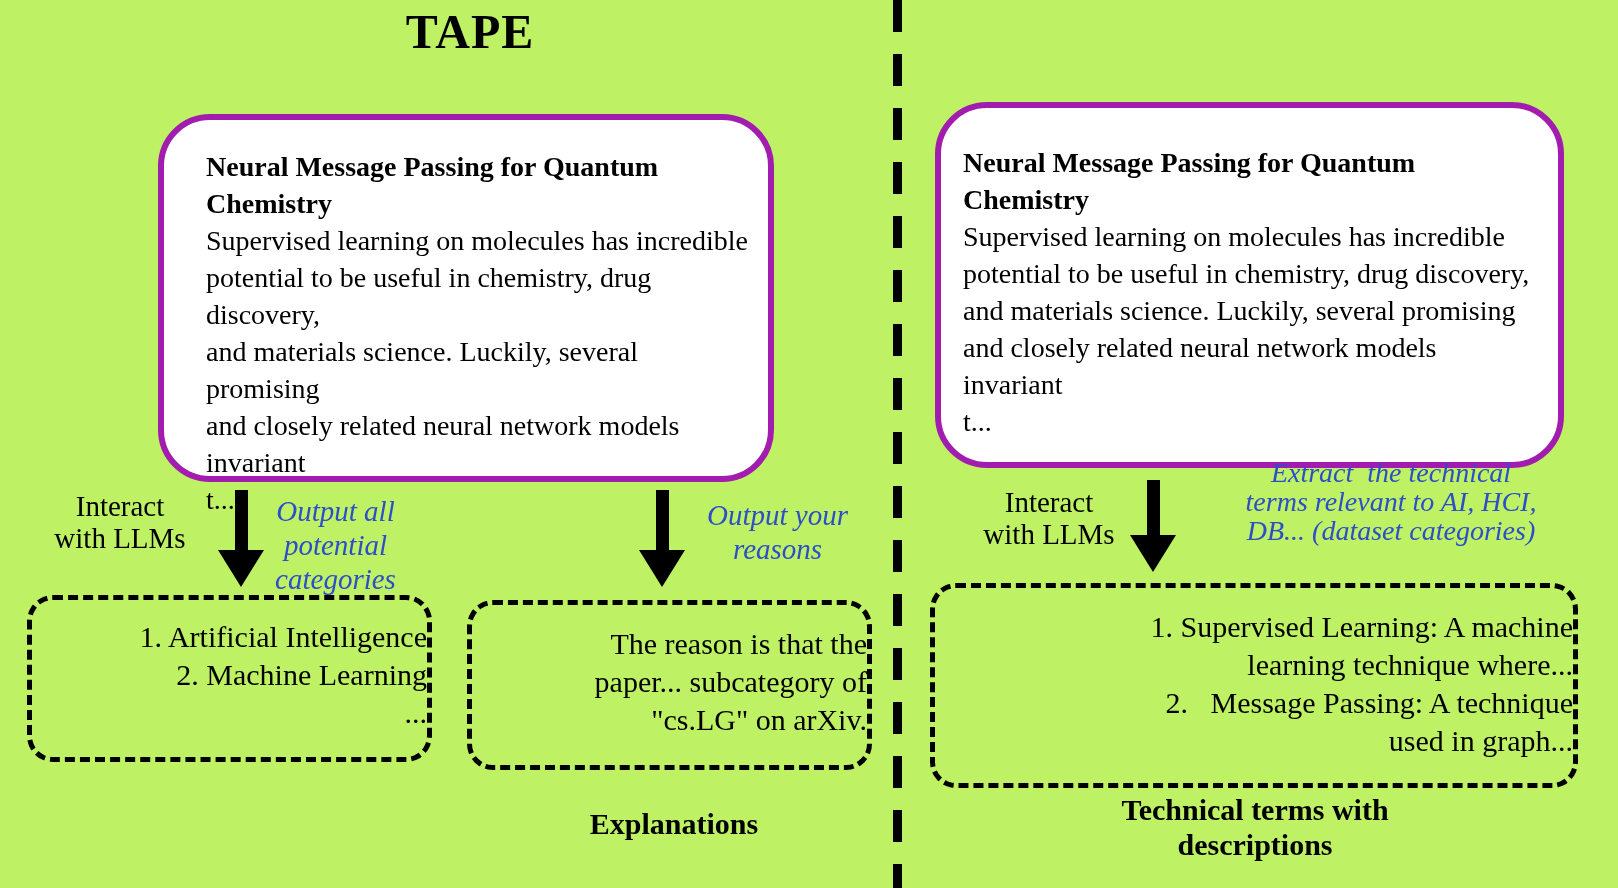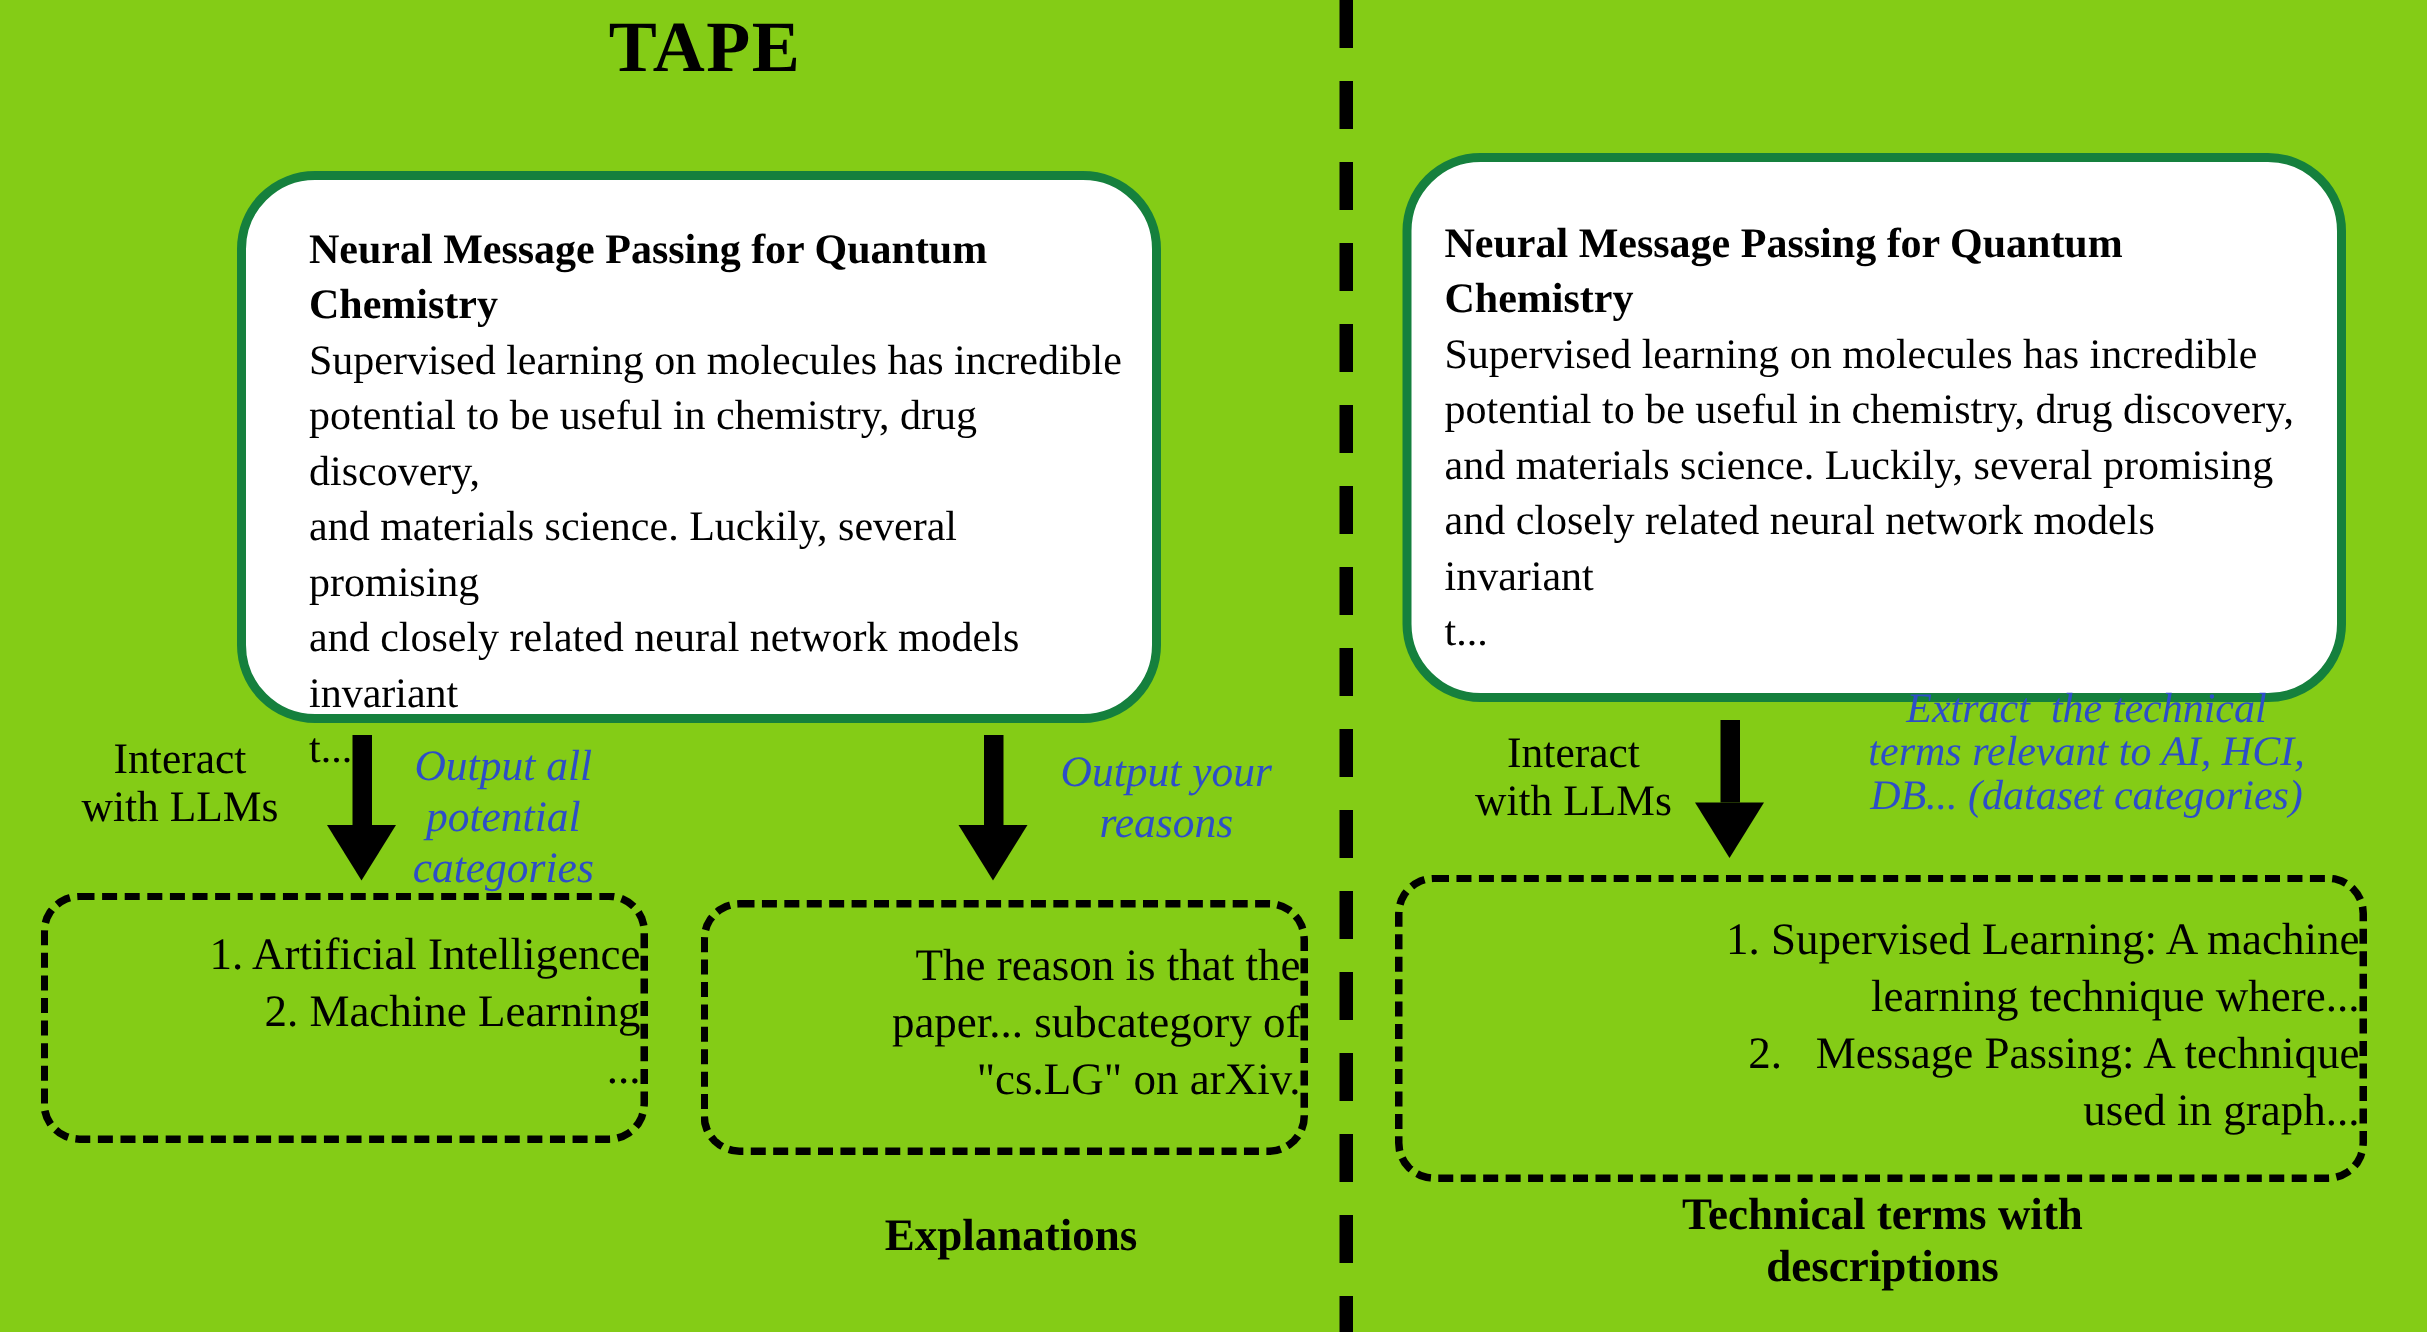--- a/index.html
+++ b/index.html
@@ -1,29 +1,29 @@
 <!DOCTYPE html>
 <html><head>
 <meta charset="utf-8">
 <style>
   html,body{margin:0;padding:0;background:#ffffff;}
   .fig{
-    position:relative;width:1618px;height:888px;background:#84cc16;
+    position:relative;width:1618px;height:888px;background:#bef264;
     font-family:"Liberation Serif","DejaVu Serif",serif;color:#000;overflow:hidden;
   }
   .ml{white-space:pre-wrap;}
   .heading{
     position:absolute;top:4px;margin:0;font-size:48px;line-height:56px;
     font-weight:bold;text-align:center;letter-spacing:1px;
   }
   .tape-h{left:170px;width:600px;}
   .kea-h{left:965px;width:600px;}
 
   .paper-card{
-    position:absolute;background:#fff;border:6px solid #15803d;border-radius:52px;
+    position:absolute;background:#fff;border:6px solid #a21caf;border-radius:52px;
     box-sizing:border-box;
   }
   .tape-card{left:158px;top:114px;width:616px;height:368px;padding:28px 18px 0 42px;}
   .kea-card{left:935px;top:102px;width:629px;height:366px;padding:36px 16px 0 22px;}
   .p-title{font-weight:bold;font-size:28px;line-height:37px;}
   .p-abs{font-size:28px;line-height:37px;}
 
   .arrow{position:absolute;display:flex;flex-direction:column;align-items:center;width:46px;}
   .arrow .shaft{width:13px;background:#000;}
   .arrow .head{width:0;height:0;border-left:23px solid transparent;border-right:23px solid transparent;border-top:37px solid #000;}

